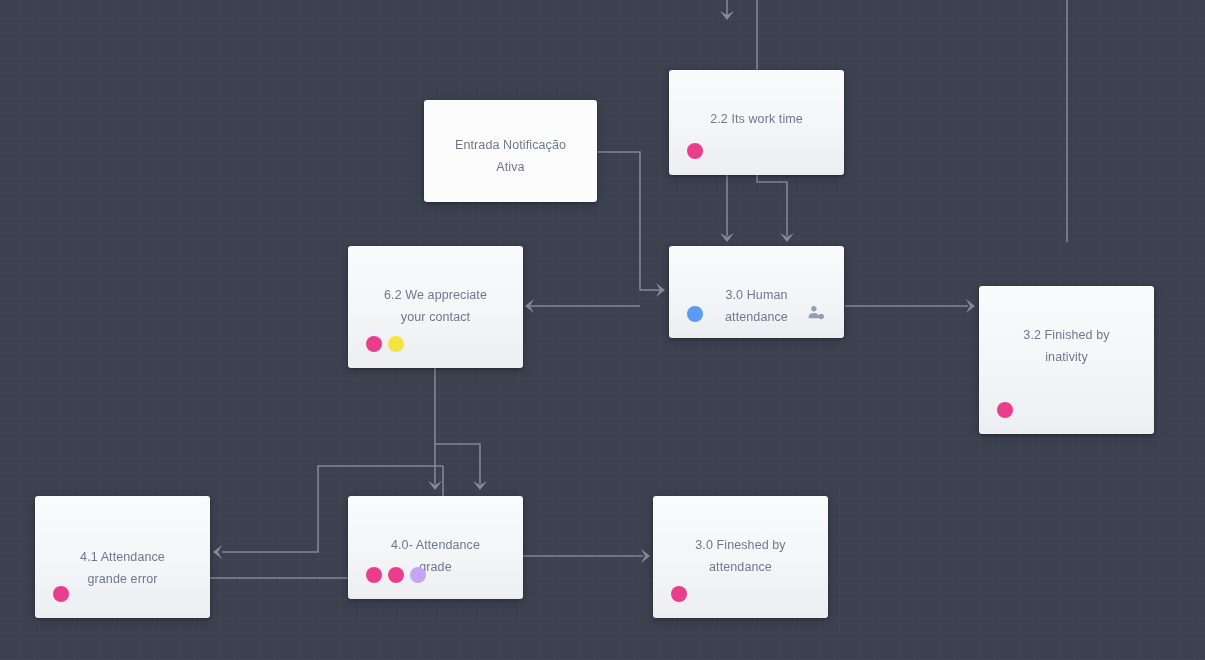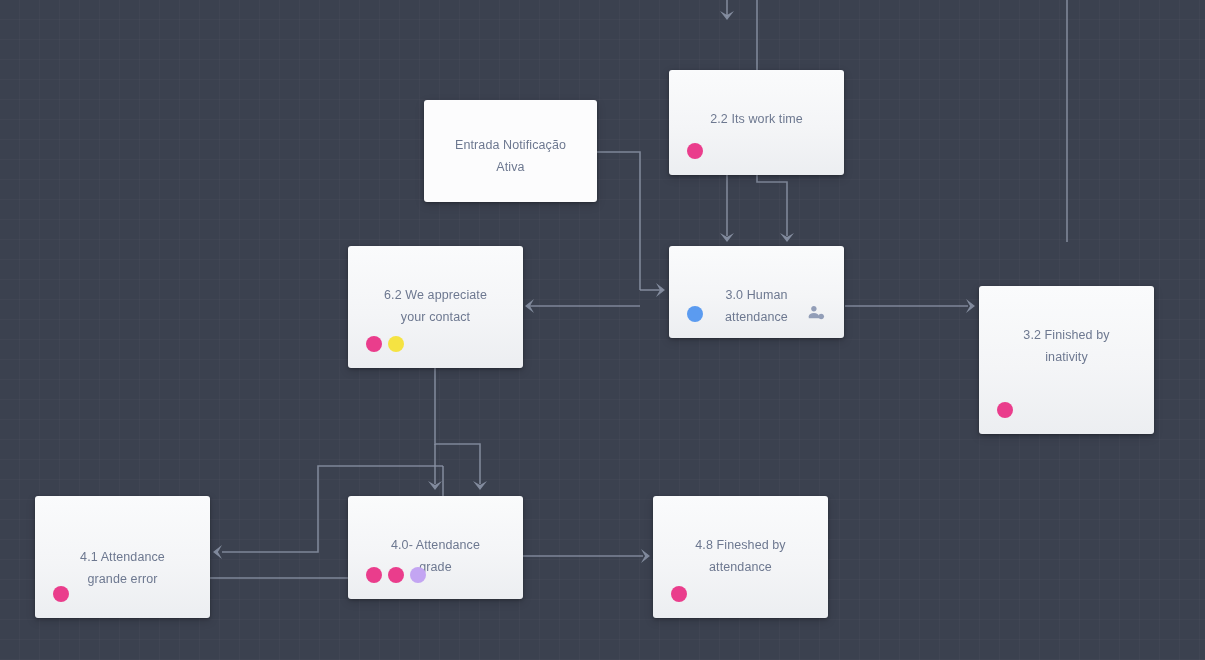--- a/index.html
+++ b/index.html
@@ -143,21 +143,21 @@
       <div class="node" style="left: 348px; top: 496px; width: 175px; height: 103px;">
         <div class="node-label" style="color: rgb(109, 120, 144);">4.0- Attendance
 grade</div>
         <div class="dots">
           <span class="dot" style="background: rgb(234, 61, 140);"></span>
           <span class="dot" style="background: rgb(234, 61, 140);"></span>
           <span class="dot" style="background: rgb(195, 165, 242);"></span>
         </div>
       </div>
       <div class="node" style="left: 653px; top: 496px; width: 175px; height: 122px;">
-        <div class="node-label" style="color: rgb(109, 120, 144);">4.8 Fineshed by
+        <div class="node-label" style="color: rgb(109, 120, 144);">3.0 Fineshed by
 attendance</div>
         <div class="dots">
           <span class="dot" style="background: rgb(234, 61, 140);"></span>
         </div>
       </div>
     </div>
 
 </div>
 
 </body></html>

